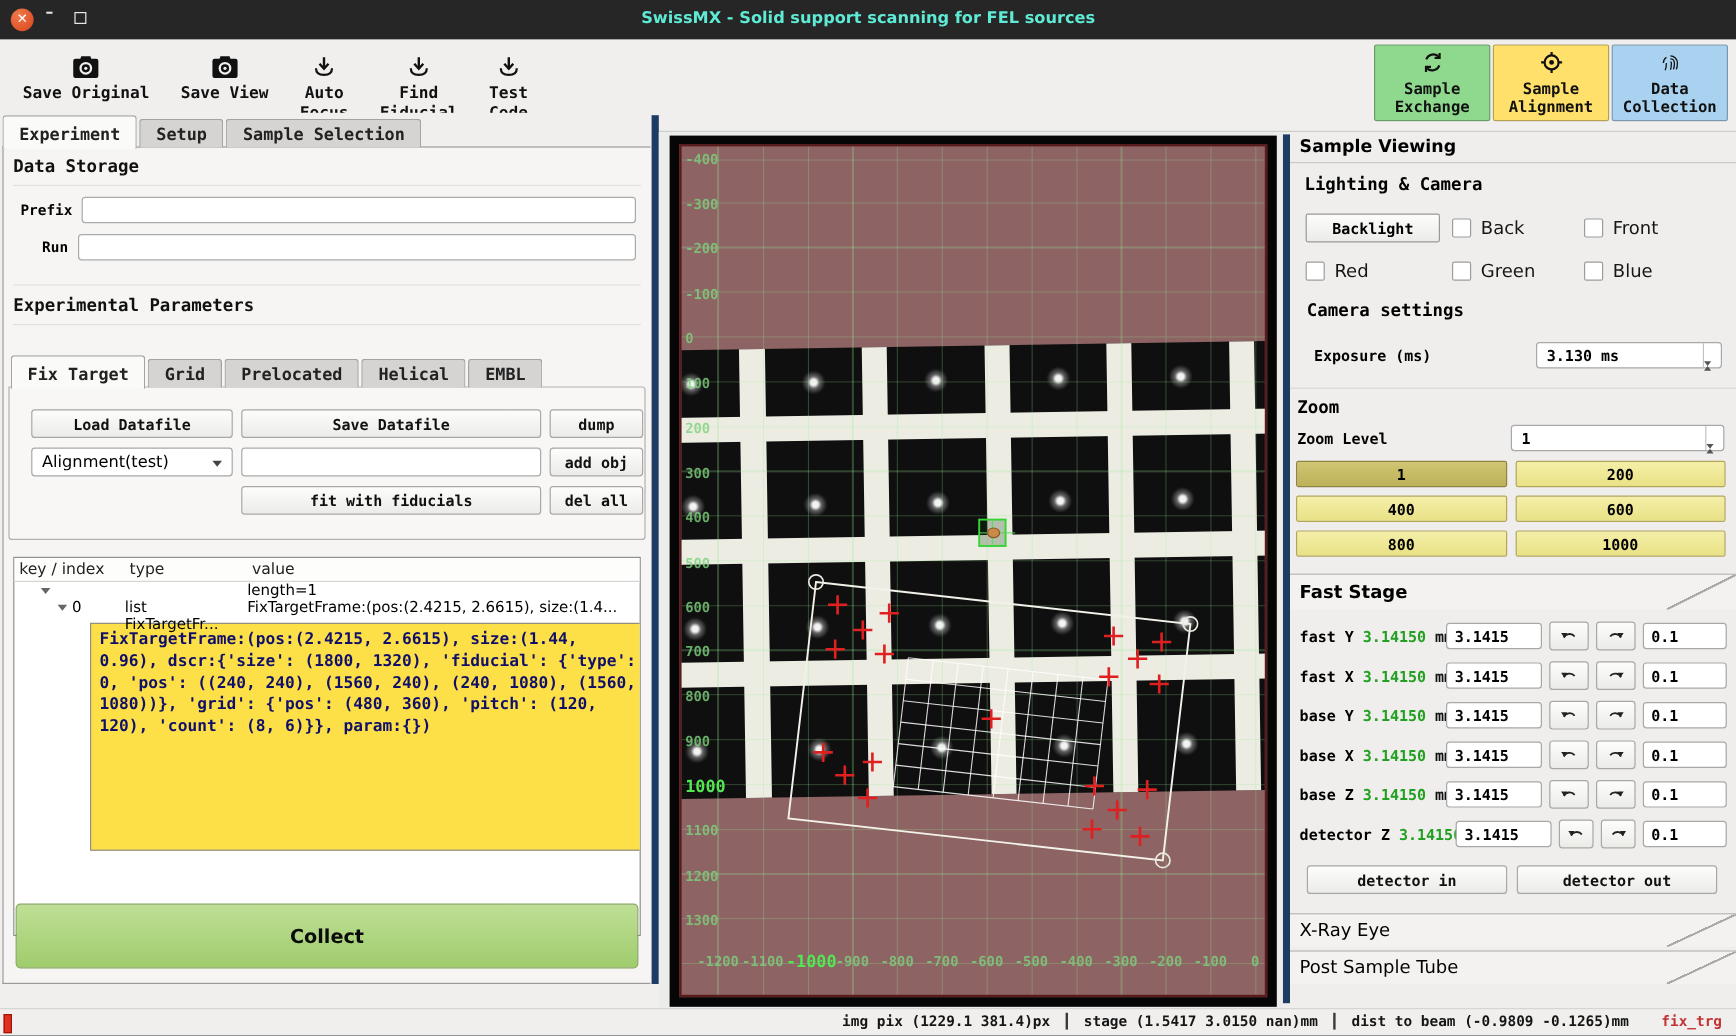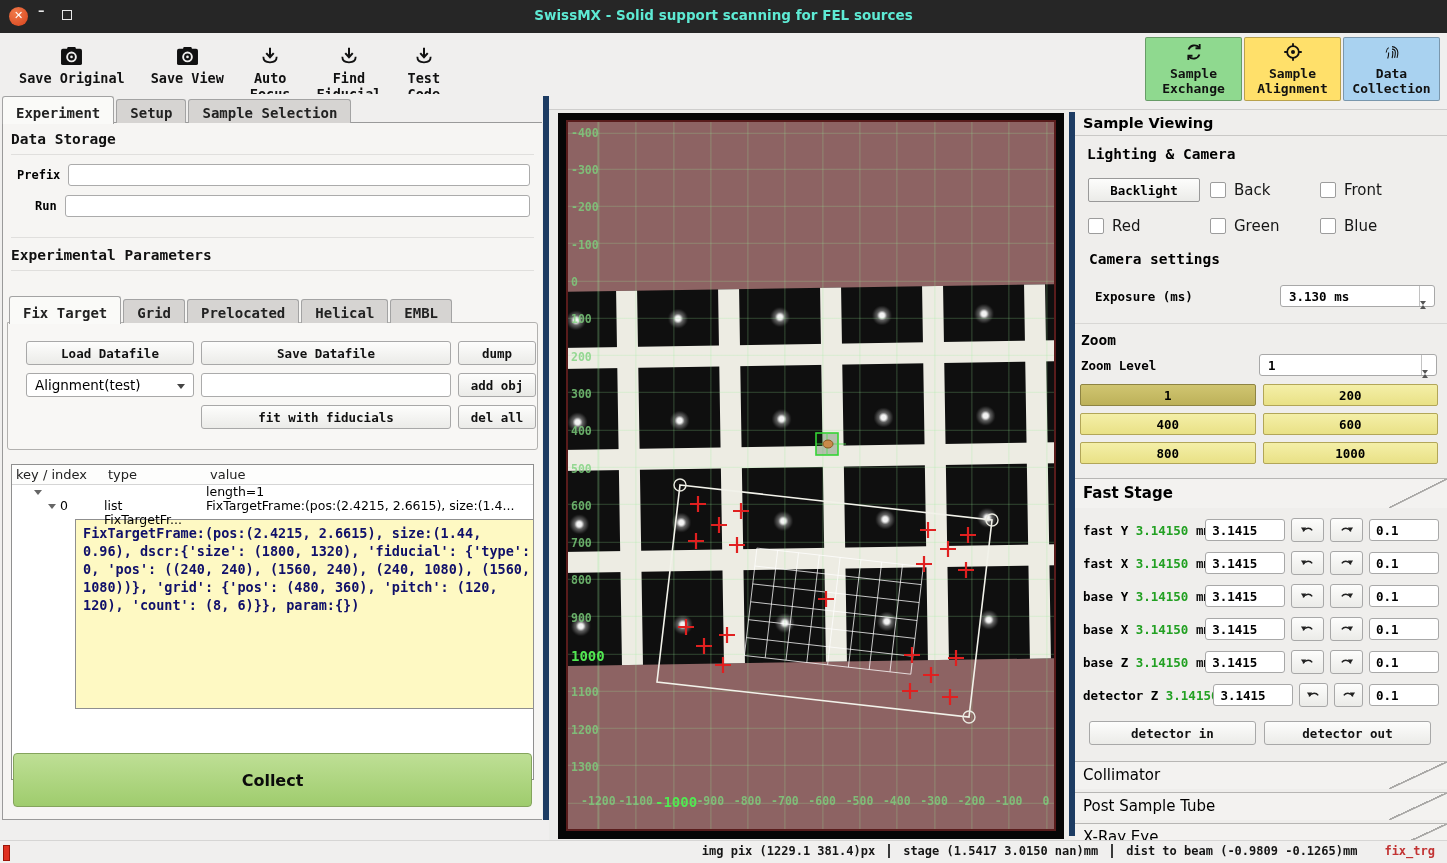--- a/index.html
+++ b/index.html
@@ -63,21 +63,21 @@
   .dd-arrow{position:absolute;right:8px;top:10px;width:0;height:0;border-left:4px solid transparent;
             border-right:4px solid transparent;border-top:5px solid #444;}
   .tree-box{margin:14px 8px 0;height:316px;background:#fff;border:1px solid #8f8f8f;overflow:hidden;}
   .tree-head{display:flex;border-bottom:1px solid #d5d5d5;font-size:13px;color:#222;background:#fdfdfc;}
   .tree-head span{padding:2px 4px;}
   .th-key{width:92px;} .th-type{width:102px;} .th-val{flex:1;}
   .tree-row{display:flex;font-size:12.5px;height:14px;line-height:14px;align-items:center;}
   .tr-key{width:92px;position:relative;} .tr-type{width:102px;margin-top:28px;} .tr-val{flex:1;white-space:nowrap;overflow:hidden;}
   .expander{display:inline-block;width:0;height:0;border-left:4px solid transparent;border-right:4px solid transparent;
             border-top:5px solid #666;margin:0 4px 1px;}
-  .detail{margin:6px 1px 0 63px;width:466px;height:190px;border:1px solid #8f8f8f;background:#fef9c3;
+  .detail{margin:6px 1px 0 63px;width:466px;height:190px;border:1px solid #8f8f8f;background:#fde047;
           padding:4px 7px;font-family:"DejaVu Sans Mono","Liberation Mono",monospace;font-weight:bold;
           font-size:13.5px;line-height:18px;color:#10106a;white-space:pre-wrap;overflow-wrap:break-word;overflow:hidden;}
   .collect{position:absolute;left:10px;right:10px;bottom:12px;height:54px;border:1px solid #84a45c;
            border-radius:4px;background:linear-gradient(#bedf95,#9fcc6d);font-weight:bold;font-size:16px;
            color:#0b0b0b;font-family:"DejaVu Sans","Liberation Sans",sans-serif;}
 
   
   .view-black{position:absolute;left:9px;top:3px;width:506px;height:726px;background:#060606;}
   .view{position:absolute;left:8px;top:7px;width:490px;height:711px;background:#8d6363;
         border:2px solid #591c1c;overflow:hidden;}
@@ -574,23 +574,22 @@
                 </svg></span>
             </button>
             <input class="fs-step" value="0.1" style="">
           </div>
         </div>
       <div class="det-row">
         <button class="btn">detector in</button>
         <button class="btn">detector out</button>
       </div>
       <div id="collapsed-secs" style="margin-top:16px;">
-          <div class="sec-bar"><span>Collimator</span><span class="notch"></span></div>
+          <div class="sec-bar"><span>X-Ray Eye</span><span class="notch"></span></div>
           <div class="sec-bar"><span>Post Sample Tube</span><span class="notch"></span></div>
-          <div class="sec-bar"><span>X-Ray Eye</span><span class="notch"></span></div>
         </div>
     </div>
   </div>
 
   <div class="statusbar">
     <div class="sb-ind"></div>
     <div class="sb-right">
       <span>img pix (1229.1 381.4)px</span>
       <span class="sb-sep"></span>
       <span>stage (1.5417 3.0150 nan)mm</span>

